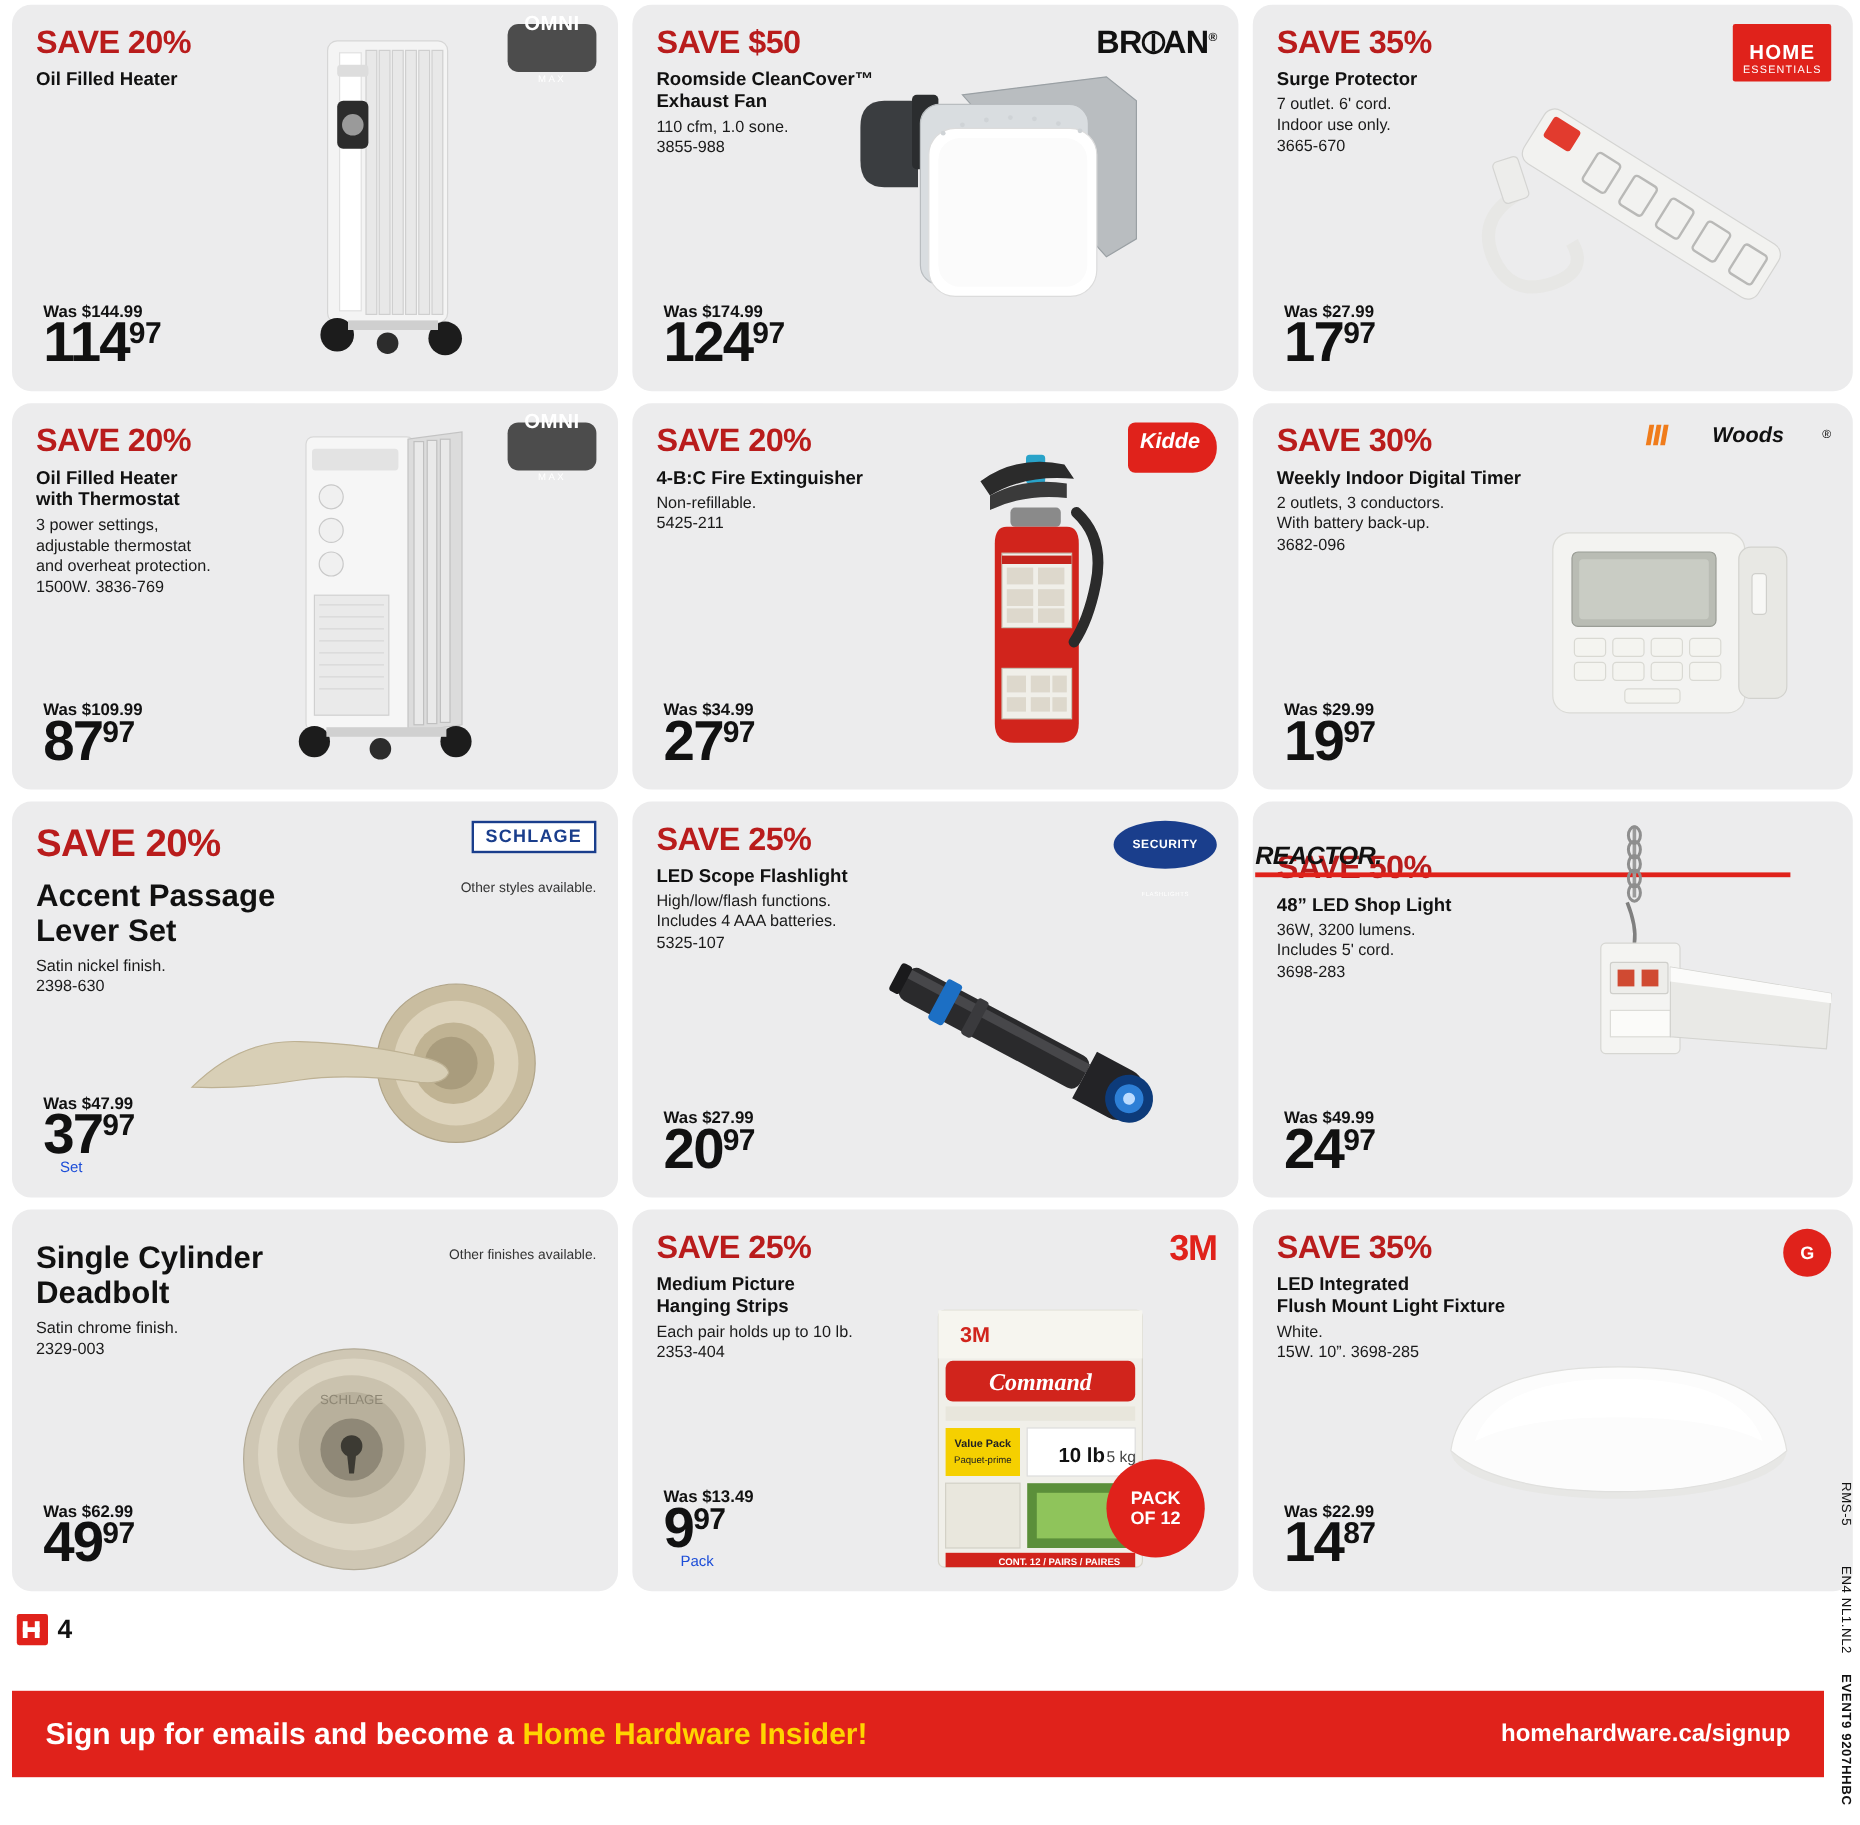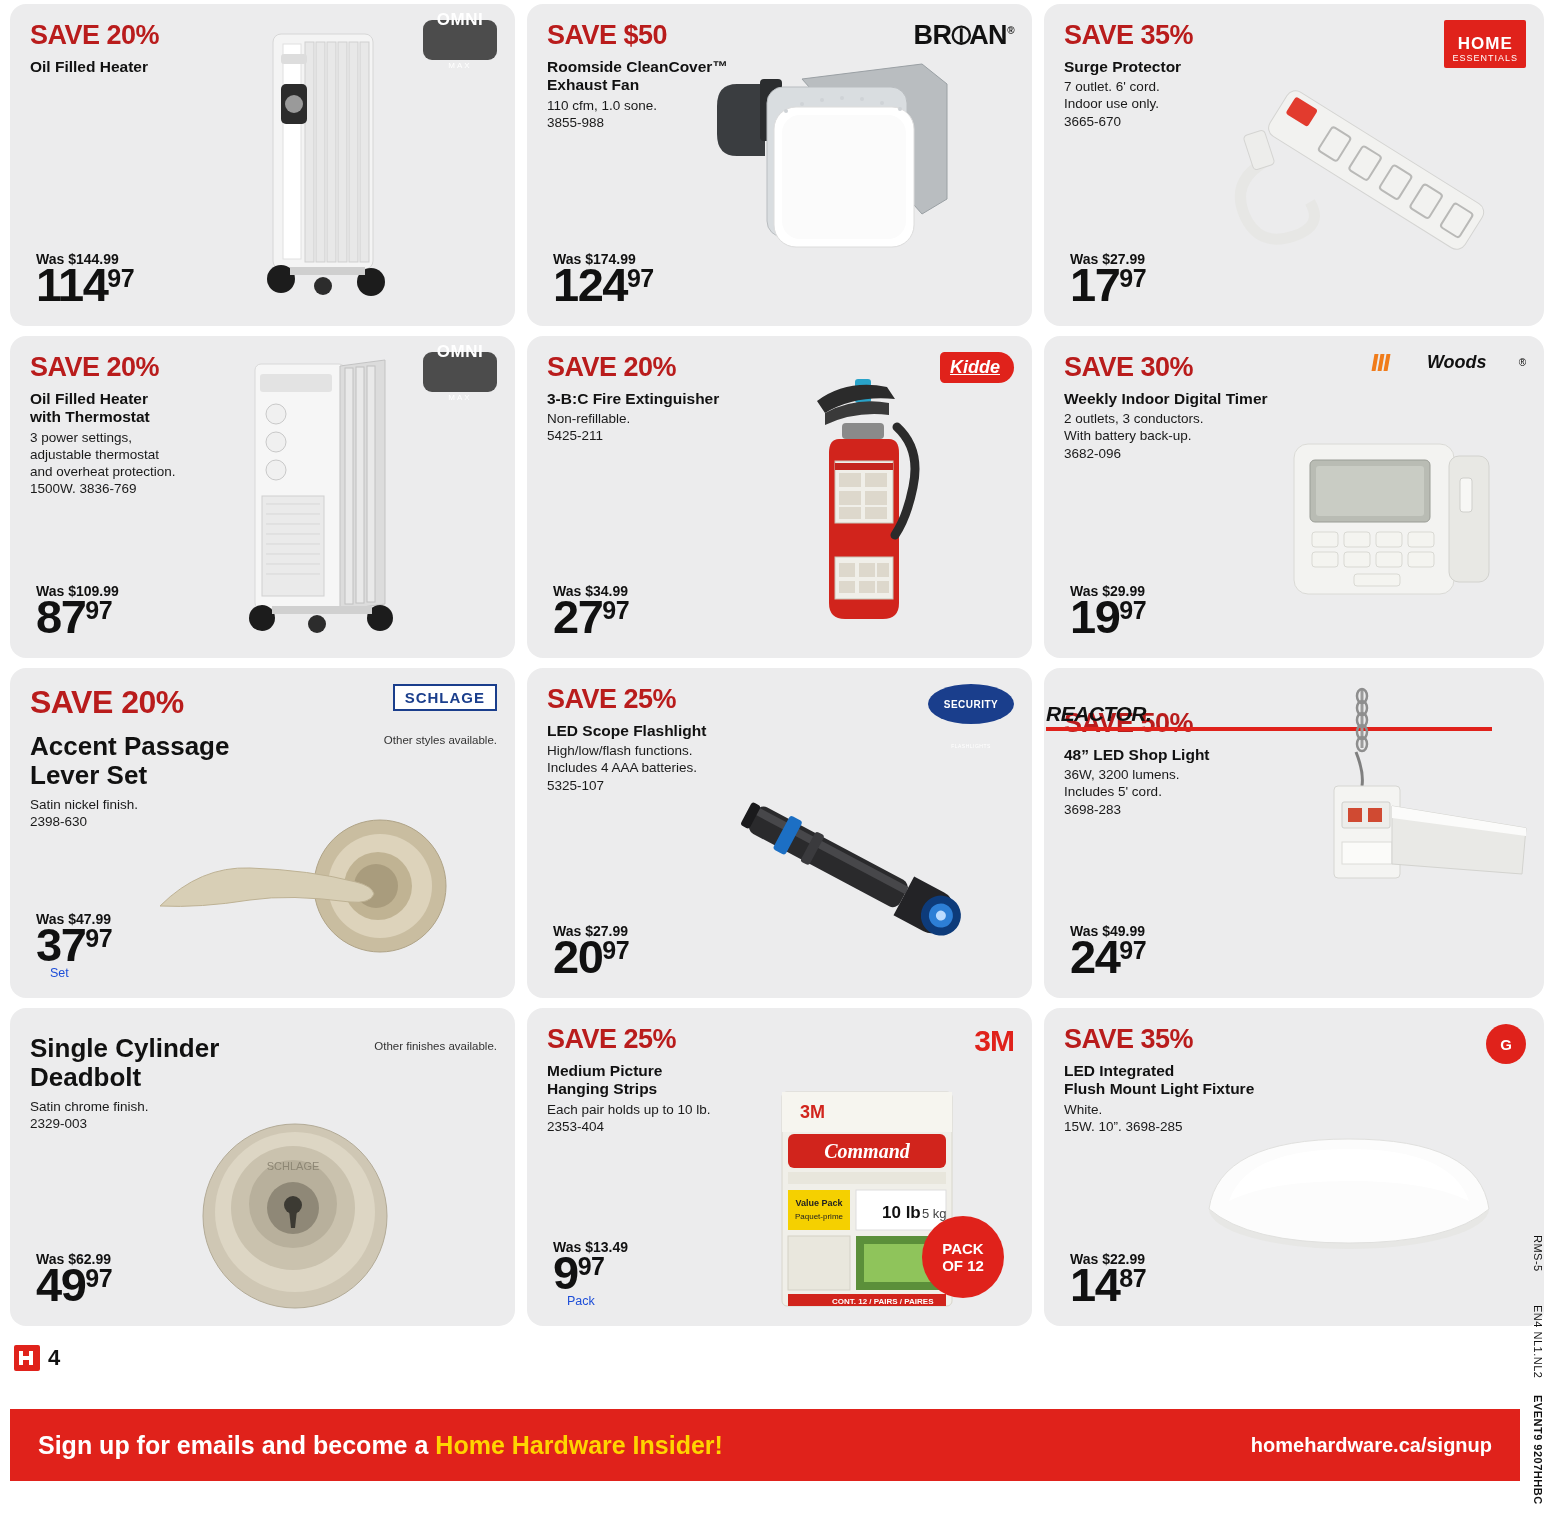--- a/index.html
+++ b/index.html
@@ -112,21 +112,21 @@
 
   .broan { font-size:27px; font-weight:bold; color:#111; letter-spacing:-0.5px;}
   .homeess {
     background:#e0221b; color:#fff; text-align:center;
     padding:4px 8px 5px 8px; border-radius:2px; line-height:1;
   }
   .homeess .h1l { font-size:17px; font-weight:bold; letter-spacing:1px;margin-top:11px;}
   .homeess .h2l { font-size:9px; letter-spacing:1px; margin-top:2px;}
   .kidde {
     background:#e0221b; color:#fff; border-radius:6px 20px 20px 6px;
-    padding:5px 14px 5px 10px; font-size:18px; font-weight:bold; font-style:italic;text-decoration:underline;
+    padding:5px 14px 16px 10px; font-size:18px; font-weight:bold; font-style:italic;
   }
   .woods { display:flex; align-items:center; }
   .woods .bars { display:flex; margin-right:4px;}
   .woods .bars i { display:block; width:4px; height:17px; background:#f07c1b; margin-right:2px; transform:skewX(-10deg);}
   .woods .wtext { font-size:18px; font-weight:bold; font-style:italic; color:#111; }
   .schlage {
     border:2px solid #1a3e8c; color:#1a3e8c; font-weight:bold;
     font-size:15px; letter-spacing:1px; padding:3px 10px; background:#fff;
   }
   .police {
@@ -331,21 +331,21 @@
       <div class="price">
           <span>87</span>
           <span class="cents">97</span>
         </div>
     </div>
   </div>
 
   <div class="card h2">
     <div class="brand kidde">Kidde</div>
     <div class="save">SAVE 20%</div>
-    <div class="title" style="white-space:pre-line">3-B:C Fire Extinguisher</div>
+    <div class="title" style="white-space:pre-line">4-B:C Fire Extinguisher</div>
     <div class="desc" style="white-space:pre-line">Non-refillable.
 5425-211</div>
     <svg class="img" style="right:55px;top:25px;" width="230" height="290" viewBox="0 0 230 290">
       <rect x="108" y="18" width="16" height="24" rx="3" fill="#29a3c9"></rect>
       <path d="M70 40 q30 -22 70 -14 l8 12 q-40 -4 -70 14 Z" fill="#2b2b2b"></path>
       <path d="M78 52 q30 -16 64 -10 v12 q-34 -4 -64 10 Z" fill="#3a3a3a"></path>
       <rect x="95" y="62" width="42" height="16" rx="4" fill="#8a8a8a"></rect>
       <path d="M92 78 h50 q10 0 10 14 v150 q0 16 -16 16 h-38 q-16 0 -16 -16 V92 q0 -14 10 -14 Z" fill="#d1241c"></path>
       <rect x="88" y="100" width="58" height="62" fill="#f0efe9" stroke="#c9c4b6"></rect>
       <g fill="#ddd8cc">

